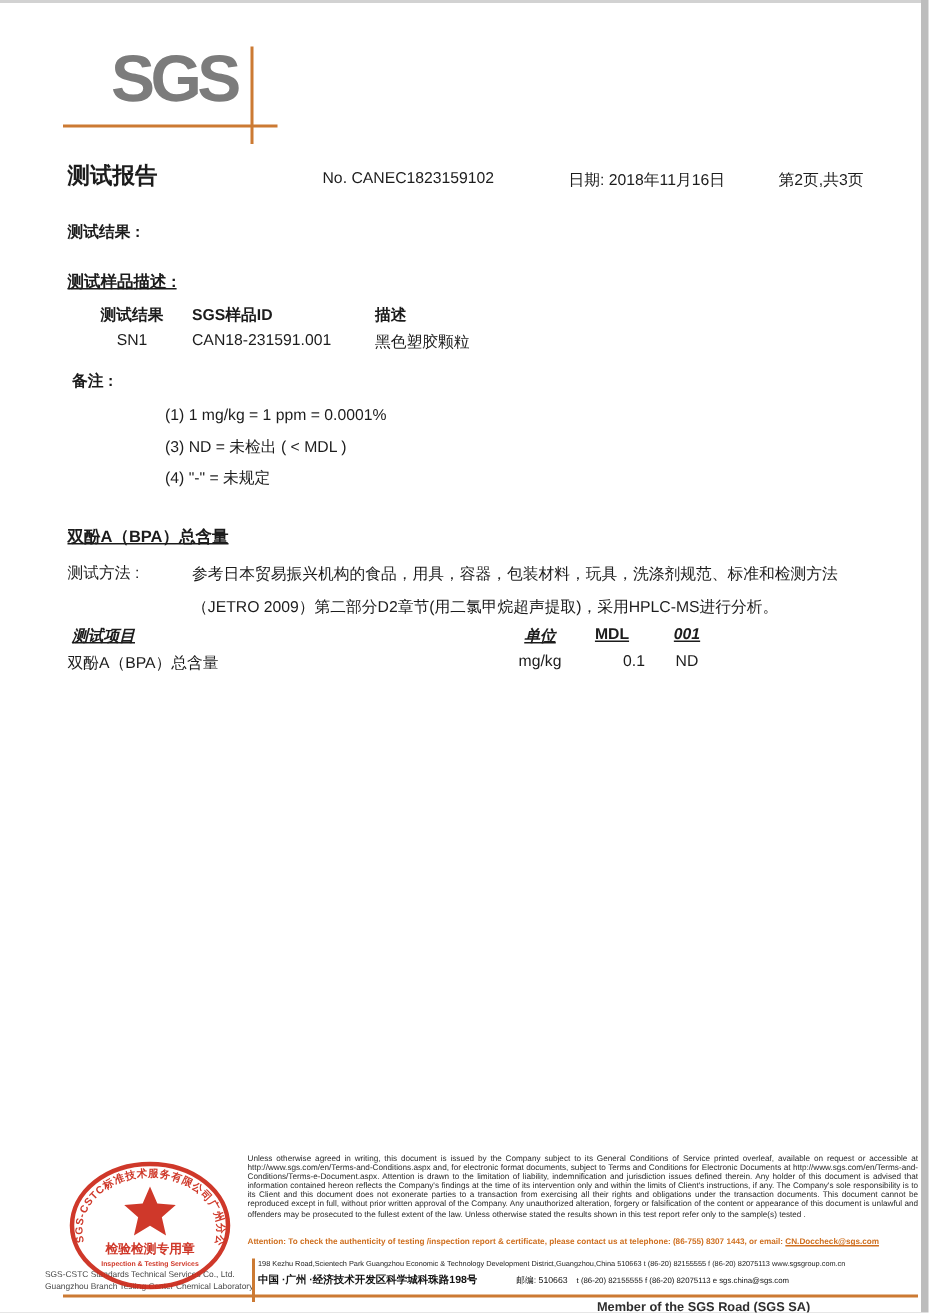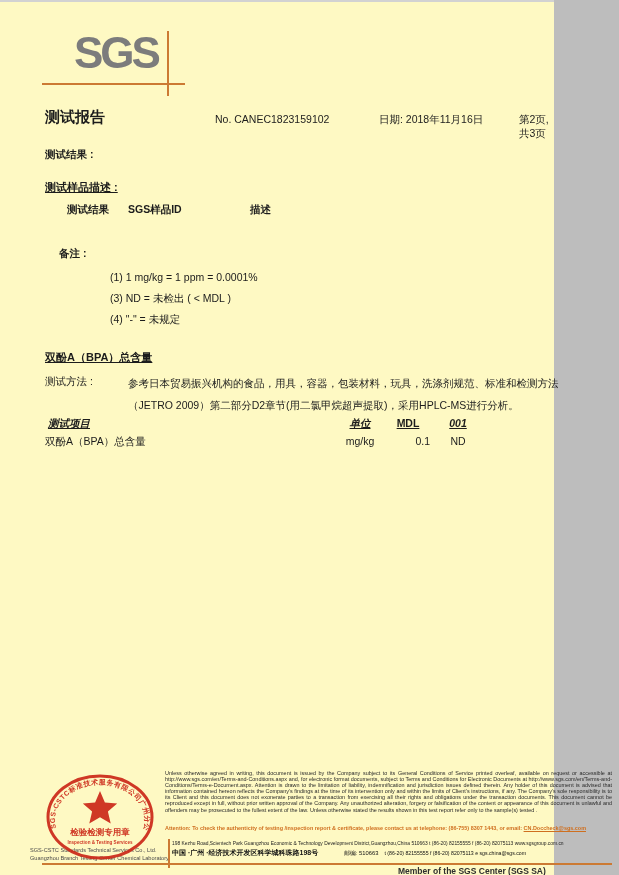--- a/index.html
+++ b/index.html
@@ -1,21 +1,21 @@
 <!DOCTYPE html>
 <html><head>
 <meta charset="utf-8">
 <style>
   html,body{margin:0;padding:0;}
   body{
     width:619px;height:875px;overflow:hidden;background:#bdbdbd;
     font-family:"Liberation Sans",sans-serif;color:#1c1c1c;position:relative;
   }
   .page{
-    position:absolute;left:0;top:0;width:554px;height:873px;background:#fef9c3;
+    position:absolute;left:0;top:0;width:614px;height:873px;background:#ffffff;
     border-top:2px solid #d2d2d2;
   }
   .abs{position:absolute;}
   
   .logo-text{left:74px;top:26px;font-size:44px;font-weight:800;color:#7c7c7c;
     letter-spacing:-3px;font-family:"Liberation Sans",sans-serif;}
   .logo-hline{left:42px;top:81px;width:143px;height:2px;background:#cc7a33;}
   .logo-vline{left:167px;top:29px;width:2px;height:65px;background:#cc7a33;}
   
   .doc-title{left:45px;top:106px;font-size:15px;font-weight:bold;}
@@ -25,21 +25,21 @@
   .results-label{left:45px;top:146px;font-size:10.5px;font-weight:bold;}
   .sample-heading{left:45px;top:178px;font-size:11px;font-weight:bold;text-decoration:underline;}
   
   .sample-table{left:48px;top:201px;font-size:10.5px;}
   .s-row{display:flex;}
   .s-row + .s-row{margin-top:4px;}
   .s-c1{width:80px;text-align:center;}
   .s-c2{width:120px;text-align:left;}
   .s-c3{width:170px;text-align:left;padding-left:2px;}
   .s-head{font-weight:bold;}
-  .remarks-heading{left:59px;top:245px;font-size:10.5px;font-weight:bold;}
+  .remarks-heading{left:48px;top:245px;font-size:10.5px;font-weight:bold;}
   .notes{left:110px;top:265px;font-size:10.5px;line-height:20.8px;}
   .bpa-heading{left:45px;top:348px;font-size:11px;font-weight:bold;text-decoration:underline;}
   .method-label{left:45px;top:373px;font-size:10.5px;}
   .method-text{left:128px;top:370px;width:470px;font-size:10.5px;line-height:22px;}
   
   .rt-item-h{left:48px;top:415px;font-size:10.5px;font-weight:bold;font-style:italic;text-decoration:underline;}
   .rt-unit-h{left:336px;top:415px;width:48px;text-align:center;font-size:10.5px;font-weight:bold;font-style:italic;text-decoration:underline;}
   .rt-mdl-h{left:386px;top:415px;width:44px;text-align:center;font-size:10.5px;font-weight:bold;text-decoration:underline;}
   .rt-res-h{left:434px;top:415px;width:48px;text-align:center;font-size:10.5px;font-weight:bold;font-style:italic;text-decoration:underline;}
   .rt-item{left:45px;top:433px;font-size:10.5px;}
@@ -79,20 +79,25 @@
 
   <div class="abs results-label">测试结果 :</div>
   <div class="abs sample-heading">测试样品描述 :</div>
 
   <div class="abs sample-table">
     <div class="s-row s-head">
       <div class="s-c1">测试结果</div>
       <div class="s-c2">SGS样品ID</div>
       <div class="s-c3">描述</div>
     </div>
+    <div class="s-row">
+      <div class="s-c1">SN1</div>
+      <div class="s-c2">CAN18-231591.001</div>
+      <div class="s-c3">黑色塑胶颗粒</div>
+    </div>
   </div>
 
   <div class="abs remarks-heading">备注 :</div>
   <div class="abs notes">
     <div>(1) 1 mg/kg = 1 ppm = 0.0001%</div>
     <div>(3) ND = 未检出 ( &lt; MDL )</div>
     <div>(4) "-" = 未规定</div>
   </div>
 
   <div class="abs bpa-heading">双酚A（BPA）总含量</div>
@@ -130,15 +135,15 @@
   <div class="abs attention"><span>Attention: To check the authenticity of testing /inspection report &amp; certificate, please contact us at telephone: (86-755) 8307 1443, or email: </span><span class="email">CN.Doccheck@sgs.com</span></div>
 
   <div class="abs addr1">198 Kezhu Road,Scientech Park Guangzhou Economic &amp; Technology Development District,Guangzhou,China 510663   t (86-20) 82155555   f (86-20) 82075113   www.sgsgroup.com.cn</div>
   <div class="abs addr2">
     <span class="cn">中国 ·广州 ·经济技术开发区科学城科珠路198号</span>
     <span class="postal">邮编: 510663</span>
     <span class="contact">t (86-20) 82155555   f (86-20) 82075113   e  sgs.china@sgs.com</span>
   </div>
   <div class="abs footer-vline"></div>
   <div class="abs footer-hline"></div>
-  <div class="abs member">Member of the SGS Center (SGS SA)</div>
+  <div class="abs member">Member of the SGS Road (SGS SA)</div>
 
 </div>
 
 </body></html>

